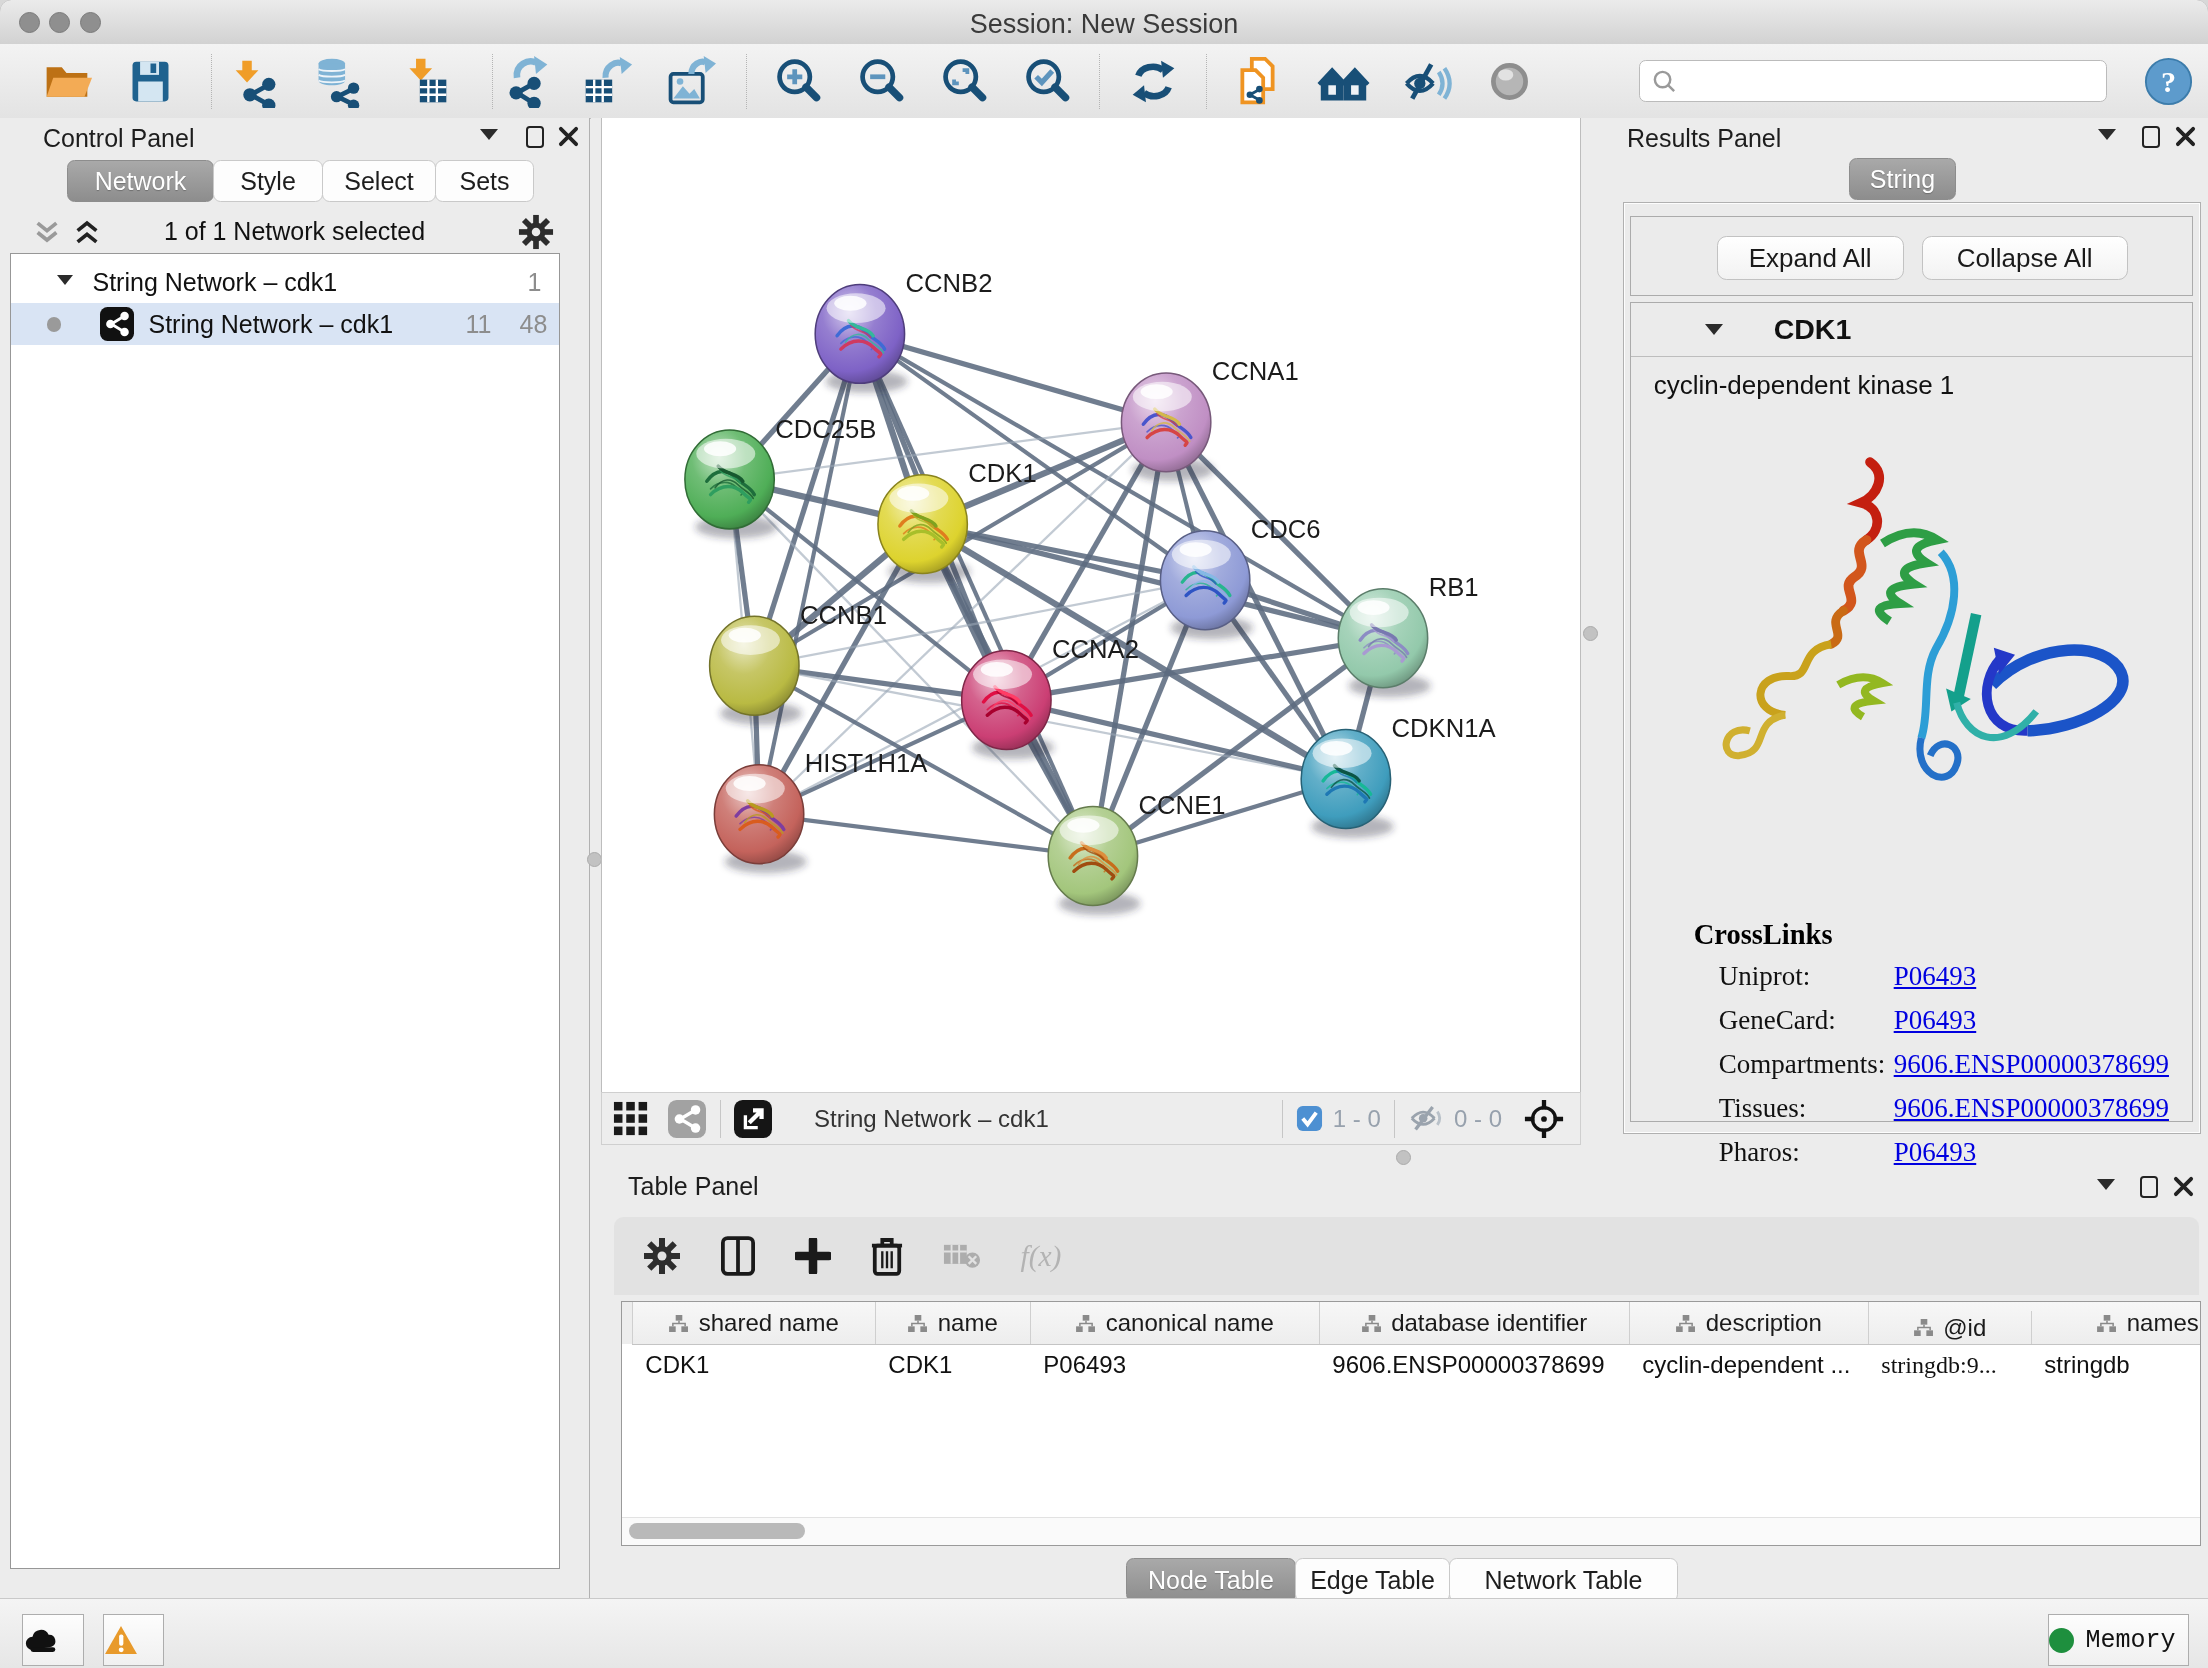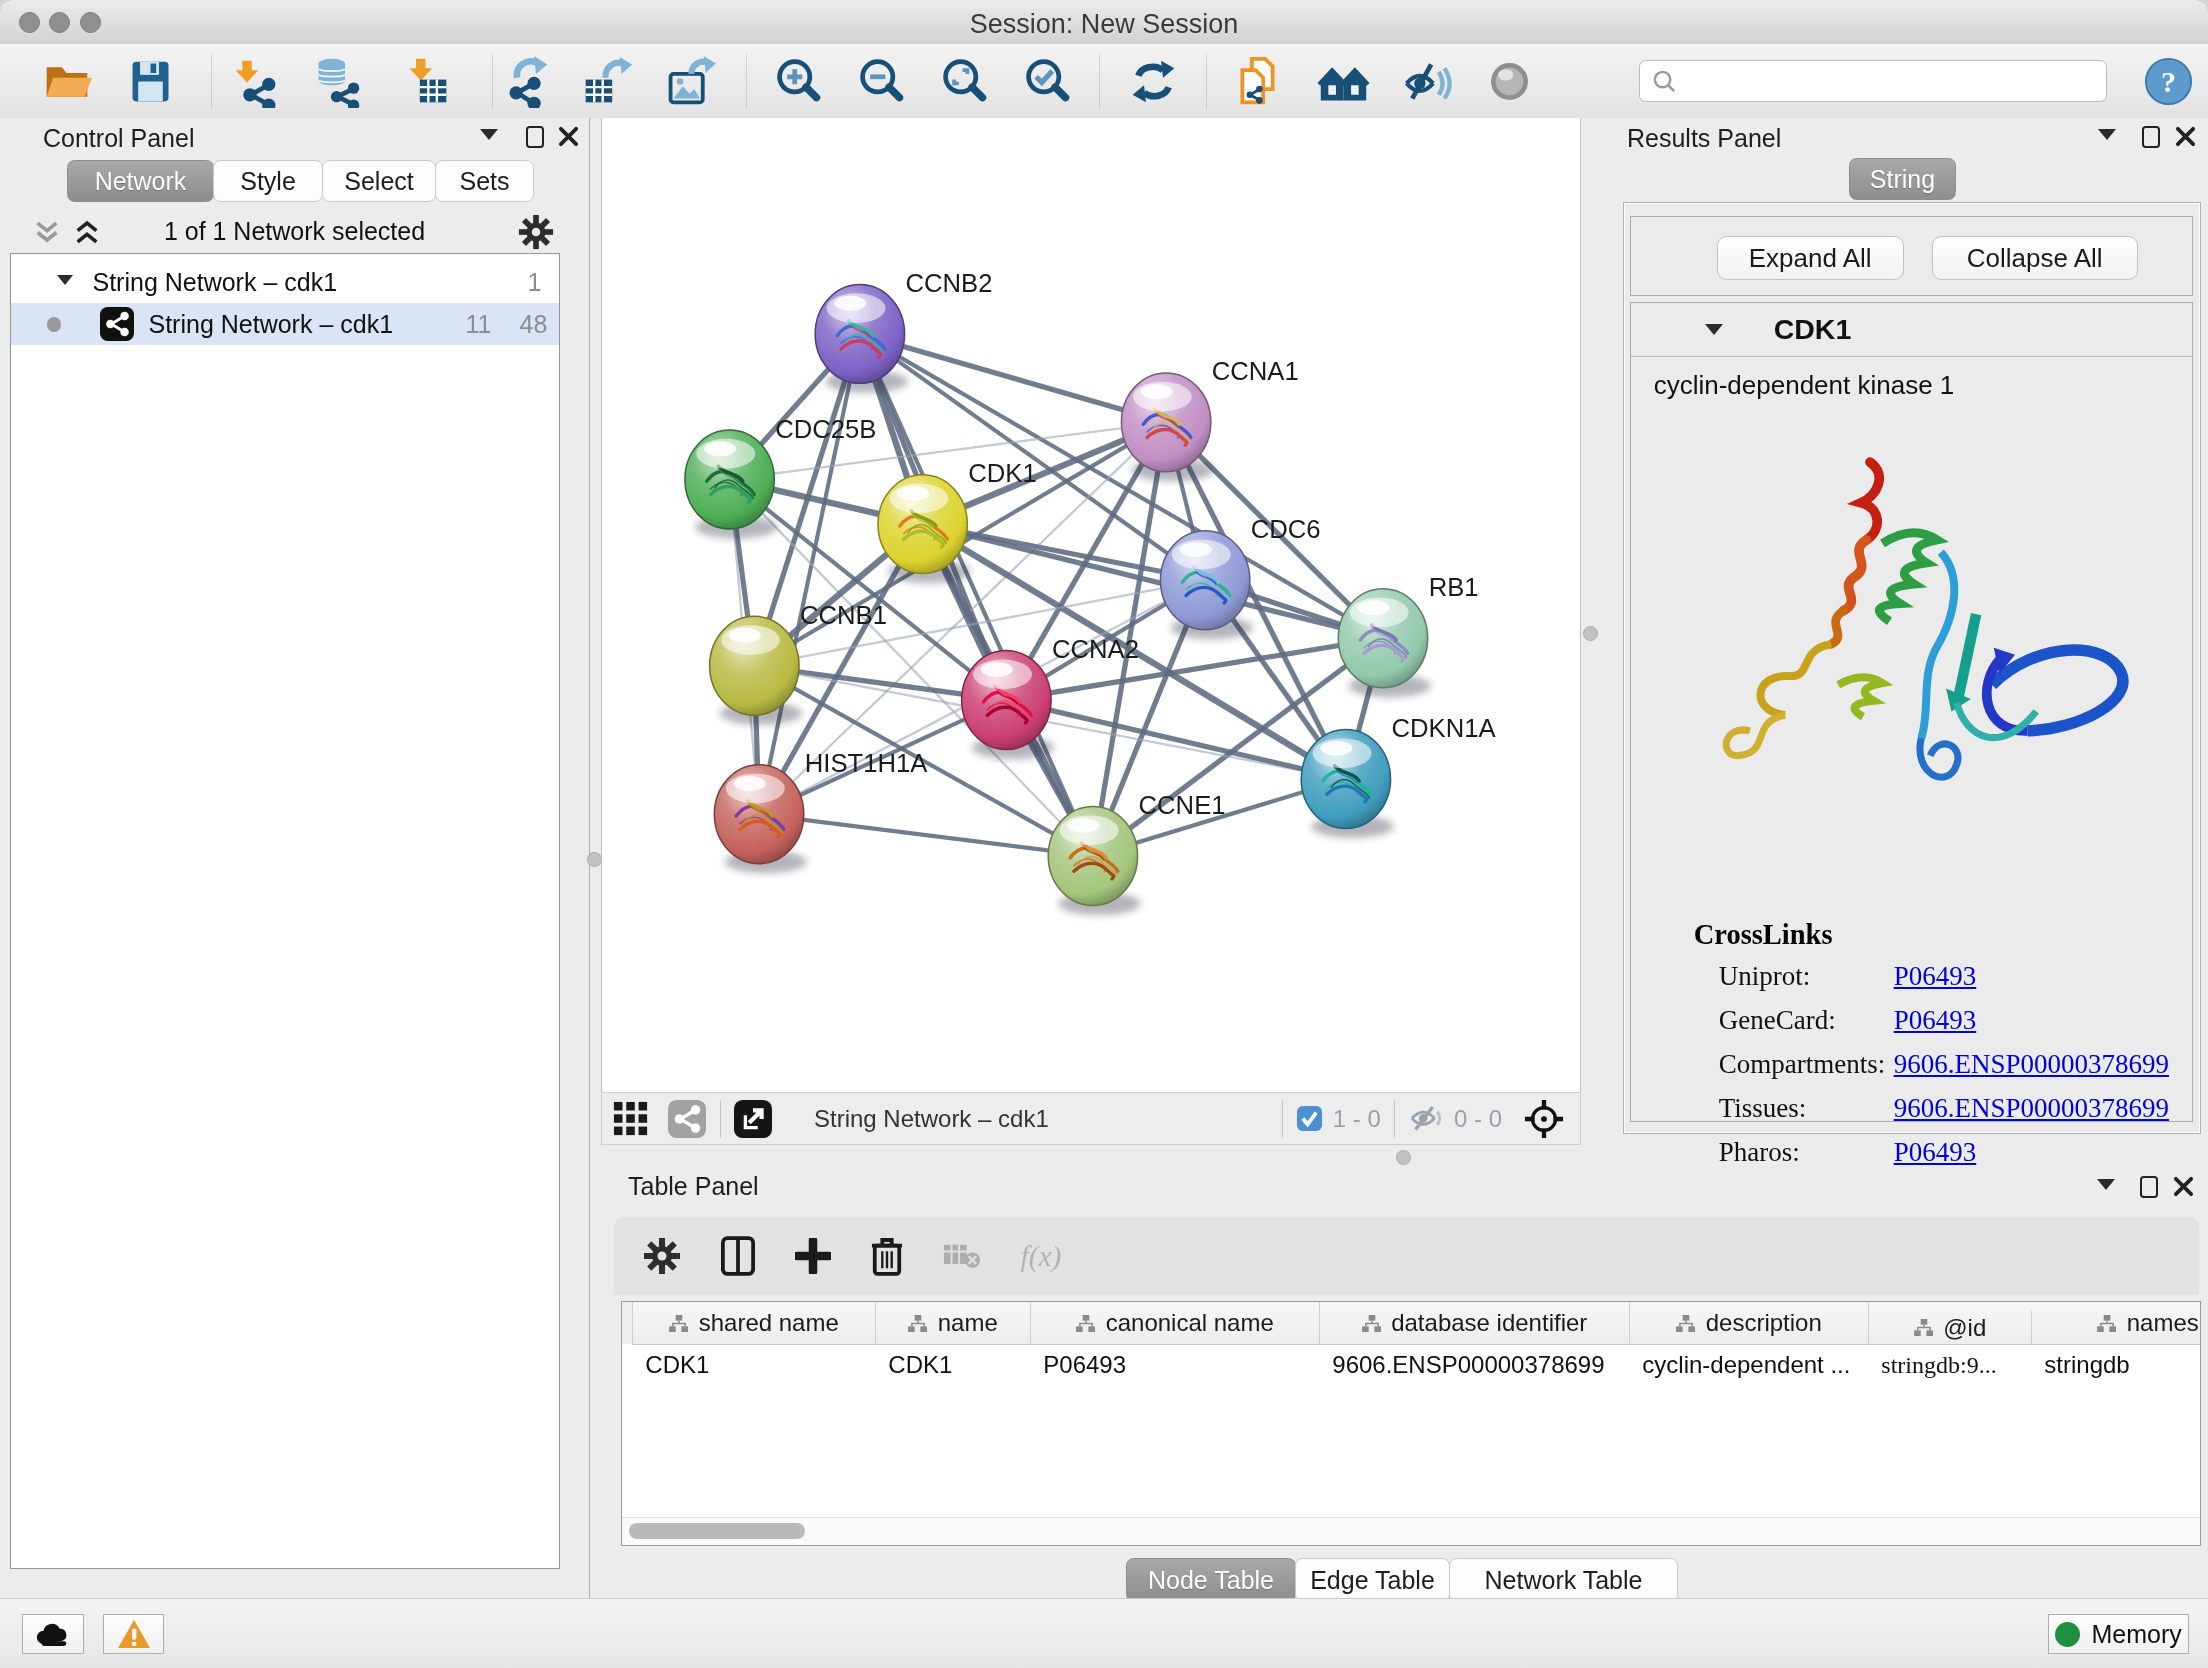--- a/index.html
+++ b/index.html
@@ -78,21 +78,21 @@
   .t-gutter{width:10.5px;border-right:1px solid #cfcfcf;background:#ededed;}
   .th{display:flex;align-items:center;justify-content:center;gap:9.5px;font-size:24px;color:#1a1a1a;border-right:1px solid #cfcfcf;box-sizing:border-box;overflow:hidden;white-space:nowrap;}
   .t-row{position:absolute;left:0;top:42px;height:42px;display:flex;}
   .td{display:flex;align-items:center;font-size:24px;color:#111;padding-left:13.3px;box-sizing:border-box;overflow:hidden;white-space:nowrap;}
   .hscroll{position:absolute;left:0;bottom:0;width:100%;height:27px;background:#fafafa;border-top:1px solid #e2e2e2;}
   .hthumb{position:absolute;left:7.6px;top:4.8px;width:176px;height:16px;border-radius:8.6px;background:#b9b9b9;}
   .tp-tabs{position:absolute;left:535px;top:390px;}
 
   
   .statusbar{position:absolute;left:0;top:1598px;width:100%;height:70px;background:linear-gradient(#f4f4f4,#e6e6e6);border-top:1px solid #c9c9c9;}
-  .sb-btn{position:absolute;top:15px;height:40px;background:linear-gradient(#fdfdfd,#f0f0f0);border:1.9px solid #adadad;display:flex;align-items:center;justify-content:center;box-sizing:border-box;}
+  .sb-btn{position:absolute;top:15px;height:52px;background:linear-gradient(#fdfdfd,#f0f0f0);border:1.9px solid #adadad;display:flex;align-items:center;box-sizing:border-box;font-family:Liberation Mono, monospace;}
   .mem-dot{width:25px;height:25px;border-radius:50%;background:#1e8f3e;margin-right:11.4px;}
   .mem-label{font-size:25px;color:#111;}
   .fx{font-family:"Liberation Serif",serif;font-style:italic;font-size:29.5px;color:#b3b3b3;}
 </style>
 </head>
 <body>
 
 <div class="window">
 
   <div class="titlebar">
@@ -682,21 +682,21 @@
       <span class="tri-down" style="position:absolute;left:494px;top:11.4px"></span>
       <span class="float-box" style="position:absolute;left:538px;top:7.6px"></span>
       <svg class="xicon" style="position:absolute;left:571px;top:7.6px" width="21" height="21" viewBox="0 0 22 22">
         <path d="M3 3l16 16M19 3L3 19" stroke="#222" stroke-width="4" stroke-linecap="round"></path>
       </svg>
     </div>
     <span class="tab sel rp-tab">String</span>
     <div class="rp-card">
       <div class="rp-buttons">
         <span class="rp-btn" style="left:86px;width:185px">Expand All</span>
-        <span class="rp-btn" style="left:301px;width:204px">Collapse All</span>
+        <span class="rp-btn" style="left:291px;width:204px">Collapse All</span>
       </div>
       <div class="rp-section">
         <div class="rp-gene-head">
           <span class="tri-down" style="position:absolute;left:74px;top:21px"></span>
           <span class="sym">CDK1</span>
         </div>
         <div class="rp-desc">cyclin-dependent kinase 1</div>
         <svg class="rp-protein" width="495" height="476" viewBox="0 0 560 520">
           <path d="M232 52 C252 66 240 90 222 98 C244 104 246 128 228 140" stroke="#c41f10" stroke-width="11" fill="none" stroke-linecap="round"></path>
           <path d="M228 140 C206 154 236 168 214 182 C196 194 224 208 202 220" stroke="#d2561c" stroke-width="11" fill="none" stroke-linecap="round"></path>

